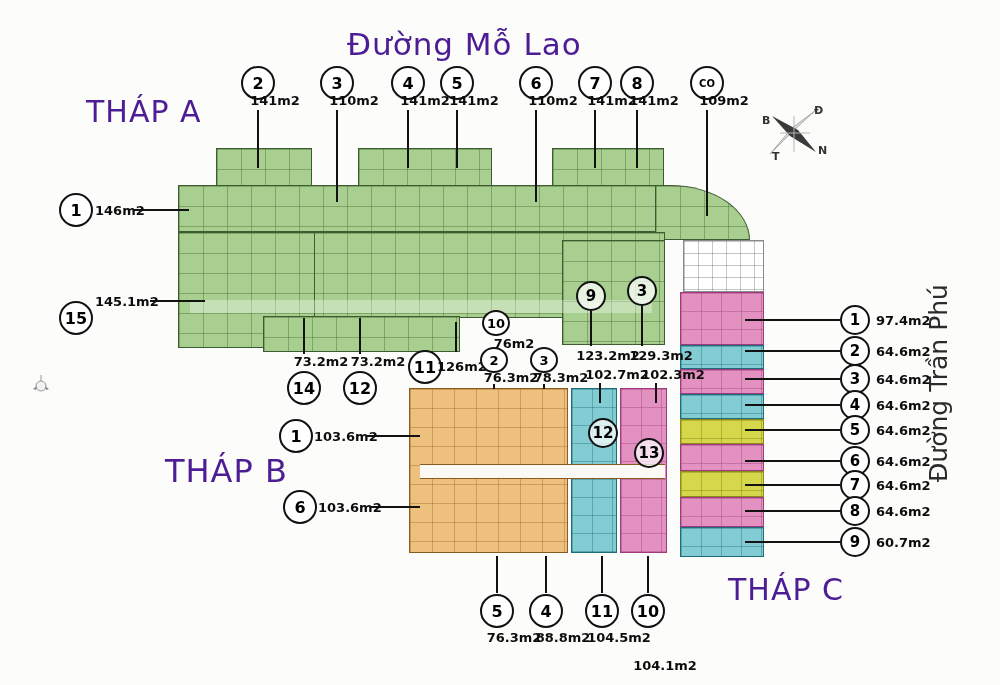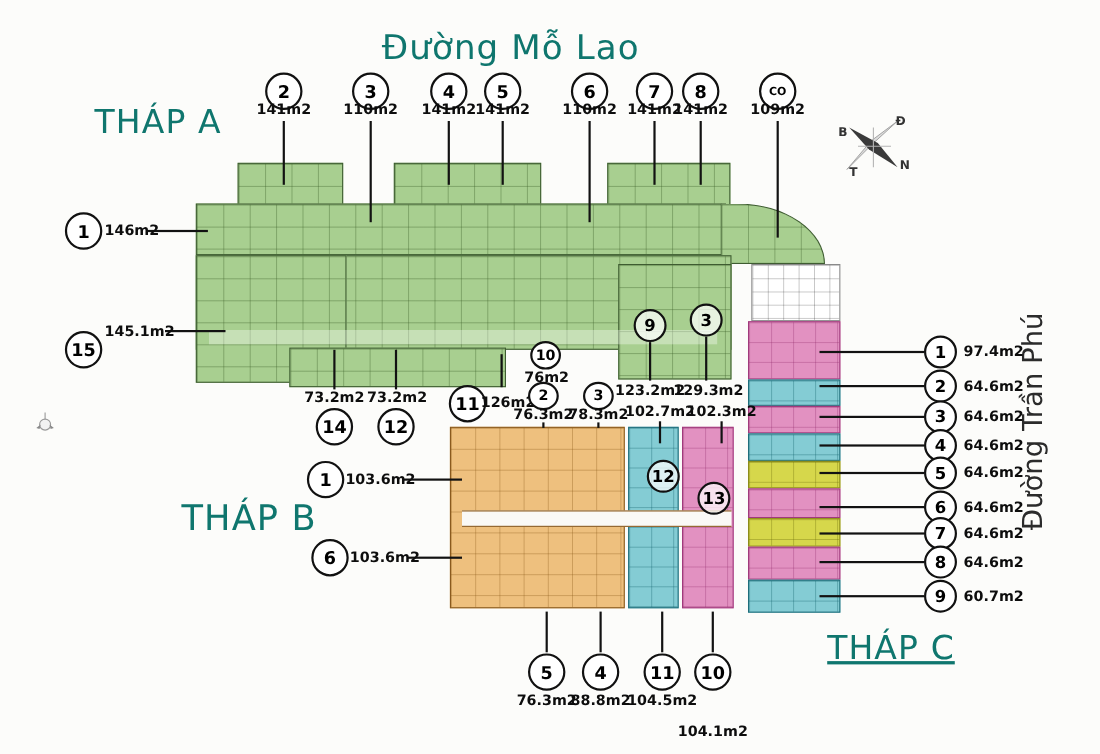--- a/index.html
+++ b/index.html
@@ -40,37 +40,37 @@
   
   .cc{position:absolute;box-sizing:border-box;width:34px;height:34px;border:2.5px solid #111;
       border-radius:50%;background:#fff;display:flex;align-items:center;justify-content:center;
       font-weight:700;font-size:16px;color:#000;z-index:8;}
   .c30{width:30px;height:30px;font-size:15px;}
   .small{width:28px;height:26px;font-size:13px;border-width:2px;}
   .f12{font-size:10px;}
   .ghost{background:rgba(255,255,255,.72);}
   
   .area{position:absolute;font-weight:700;font-size:13px;color:#0d0d0d;white-space:nowrap;z-index:8;}
-  .tc{transform:translateX(-50%);}
-  .big{position:absolute;font-size:30px;color:#0f766e;letter-spacing:1px;white-space:nowrap;z-index:8;}
+  .tc{transform:translateX(-50%);margin-left:17px;}
+  .big{position:absolute;font-size:30px;color:#4c1d95;letter-spacing:1px;white-space:nowrap;z-index:8;}
   .street-right{position:absolute;left:924px;top:482px;transform:rotate(-90deg);transform-origin:top left;
       font-size:25px;color:#2b2b2b;white-space:nowrap;z-index:8;}
   .watermark{position:absolute;left:420px;top:296px;font-size:46px;font-weight:700;
       color:rgba(150,150,150,.20);z-index:9;pointer-events:none;}
   .compass-letter{position:absolute;font-size:11px;font-weight:700;color:#333;}
 </style>
 </head>
 <body>
 
 <div id="canvas">
 
   <div class="big" style="left:347px;top:26px;font-size:31px;">Đường Mỗ Lao</div>
   <div class="big" style="left:165px;top:452px;font-size:32px;">THÁP B</div>
   <div class="big" style="left:86px;top:94px;">THÁP A</div>
-  <div class="big" style="left:752px;top:572px;text-decoration:underline;">THÁP C</div>
+  <div class="big" style="left:728px;top:572px;">THÁP C</div>
   <div class="street-right">Đường Trần Phú</div>
 
   <div class="abs" style="left:758px;top:100px;width:80px;height:72px;z-index:8;">
     <svg width="80" height="72" viewBox="0 0 80 72">
       <polygon points="58,10 34,28 12,54 34,32" fill="#dcdcdc" stroke="#9a9a9a" stroke-width="0.8"></polygon>
       <polygon points="14,16 40,30 58,52 32,36" fill="#3a3a3a"></polygon>
       <line x1="22" y1="33" x2="52" y2="33" stroke="#b5b5b5" stroke-width="1"></line>
       <line x1="36" y1="16" x2="36" y2="52" stroke="#b5b5b5" stroke-width="1"></line>
     </svg>
     <span class="compass-letter" style="left:4px;top:14px;">B</span>

